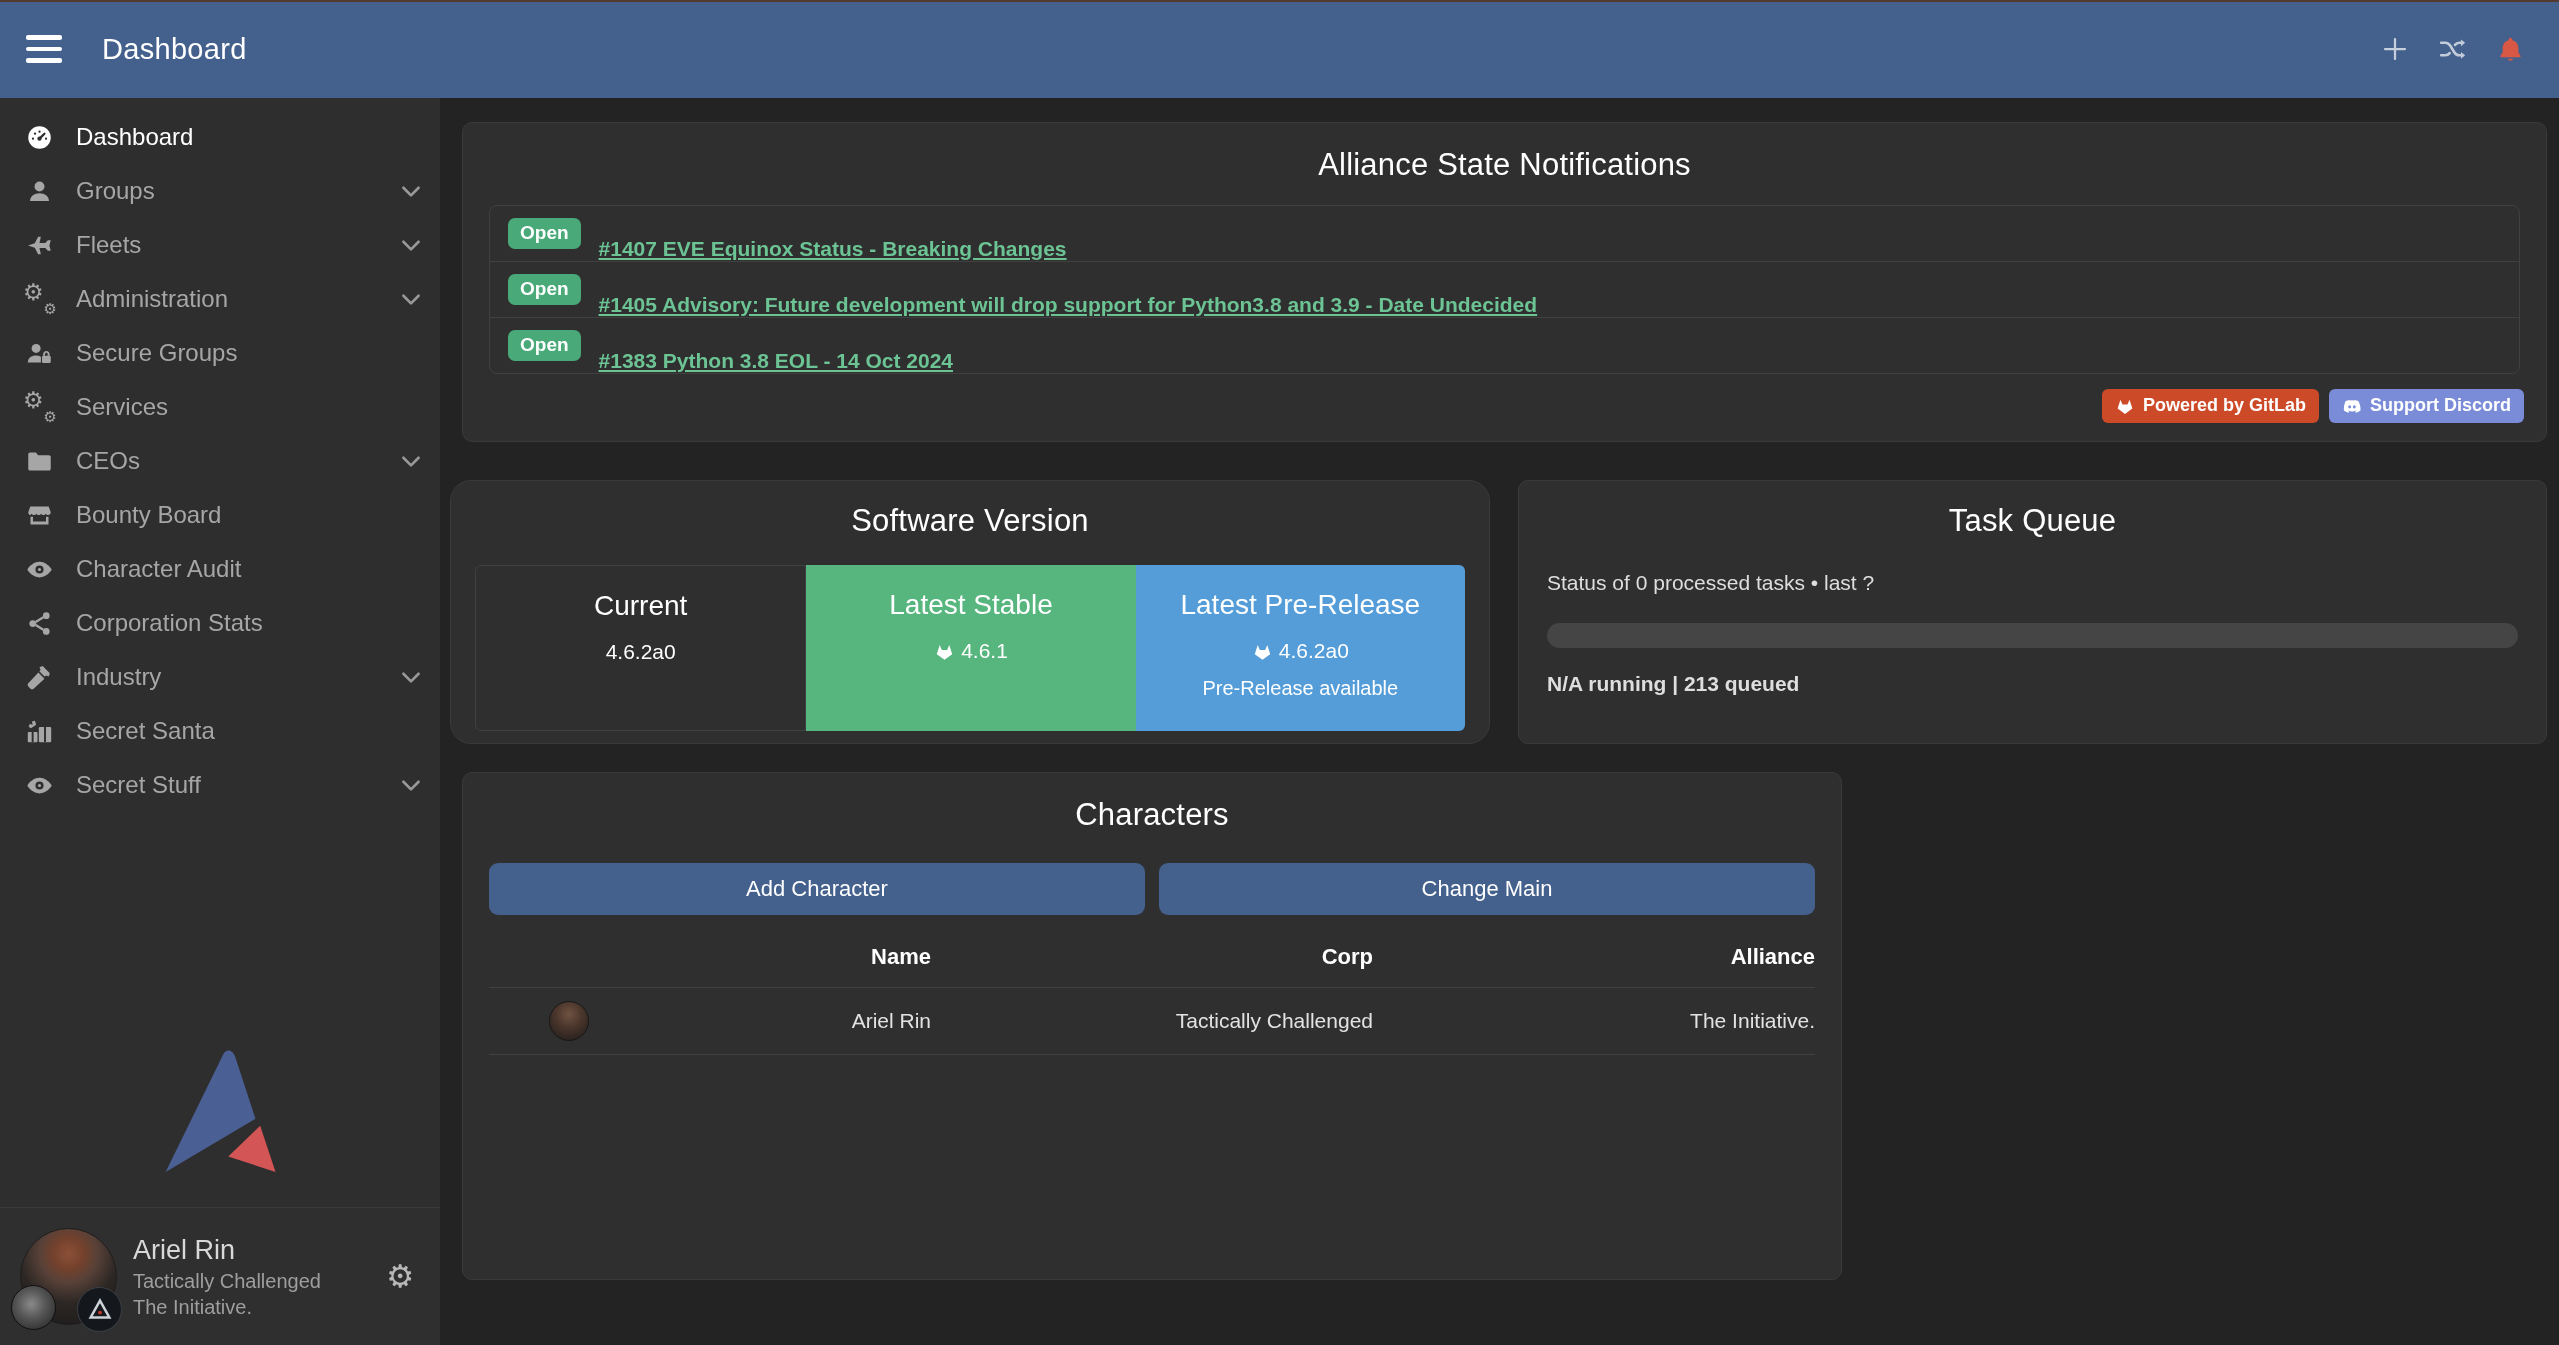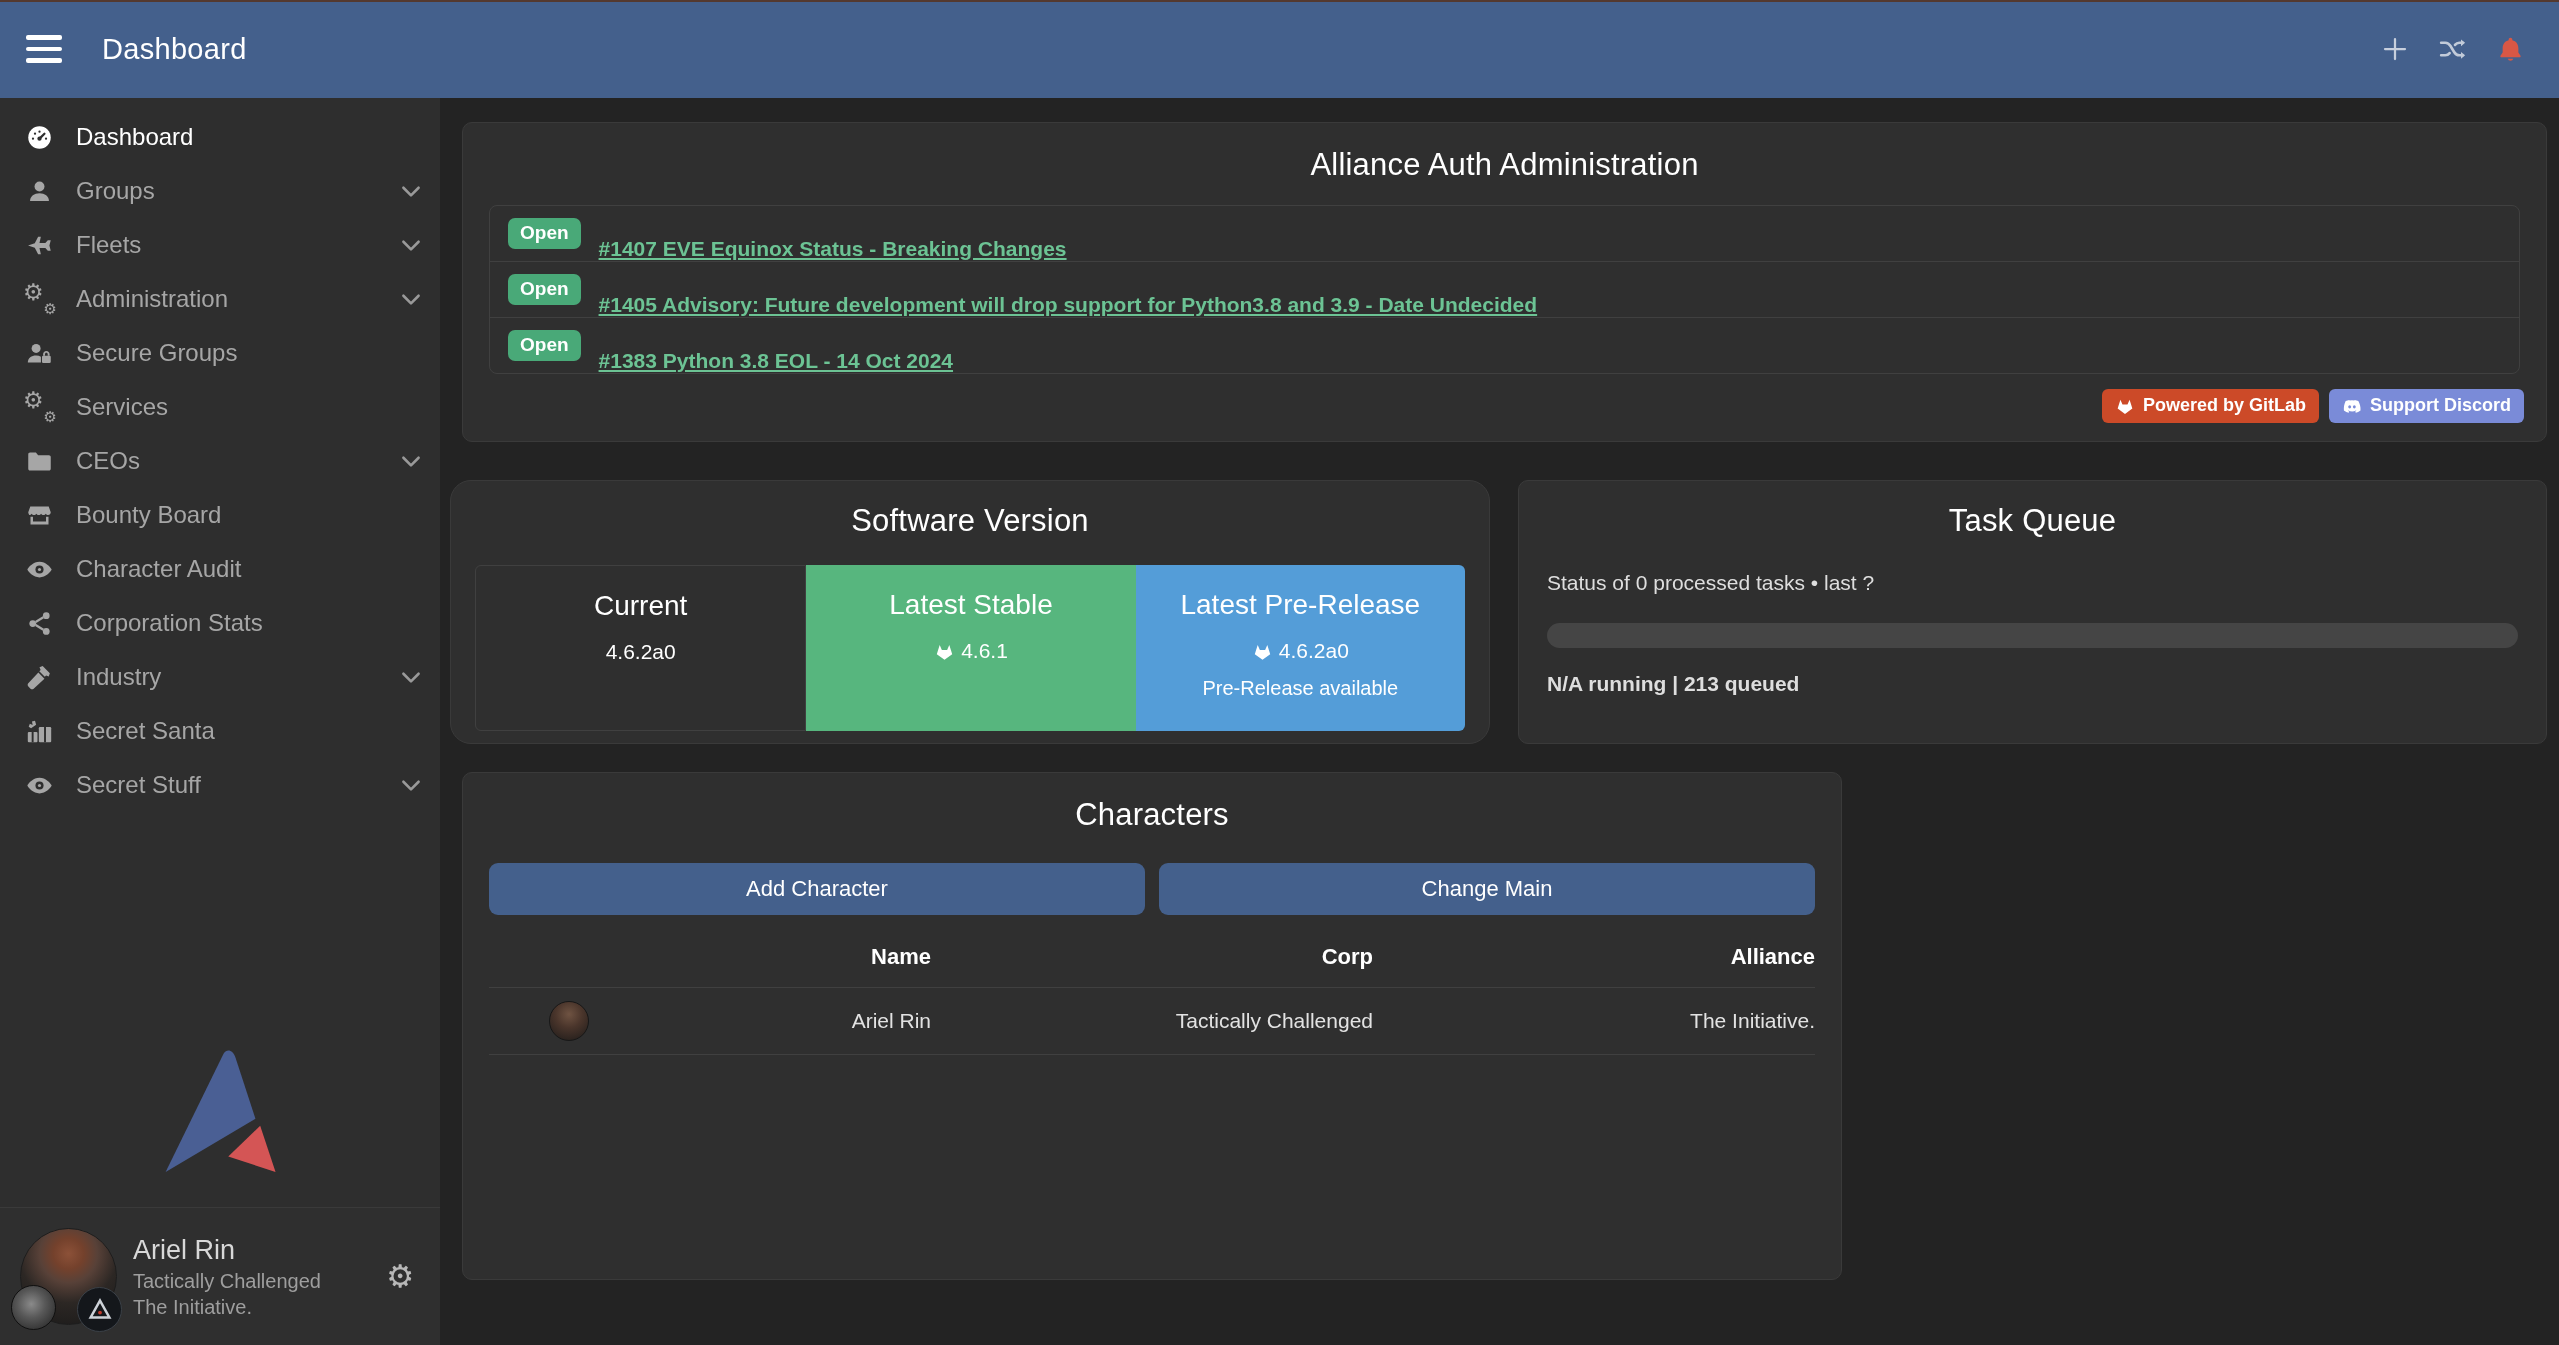--- a/index.html
+++ b/index.html
@@ -344,21 +344,21 @@
         <div class="user-corp">Tactically Challenged</div>
         <div class="user-alliance">The Initiative.</div>
       </div>
       <span class="footer-gear">⚙</span>
     </div>
   </aside>
 
   <main class="content">
 
     <section class="panel notifications">
-      <h2>Alliance Auth Administration</h2>
+      <h2>Alliance State Notifications</h2>
       <div class="notif-list">
         <div class="notif-row">
           <span class="open-badge">Open</span>
           <a class="notif-link">#1407 EVE Equinox Status - Breaking Changes</a>
         </div>
         <div class="notif-row">
           <span class="open-badge">Open</span>
           <a class="notif-link">#1405 Advisory: Future development will drop support for Python3.8 and 3.9 - Date Undecided</a>
         </div>
         <div class="notif-row">

